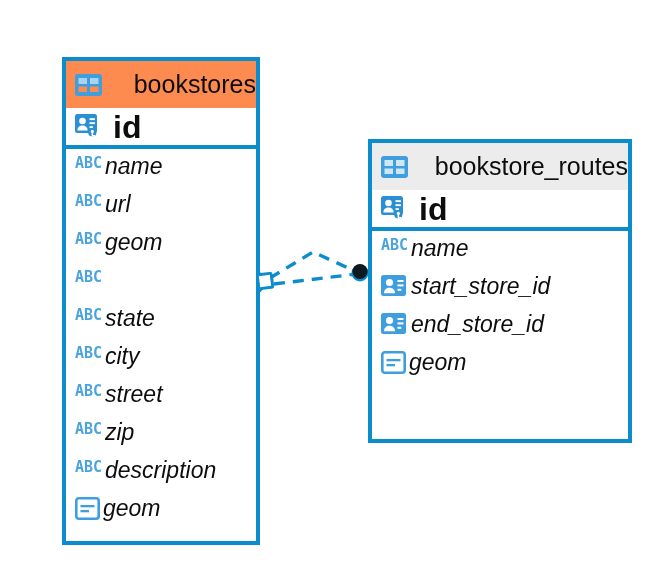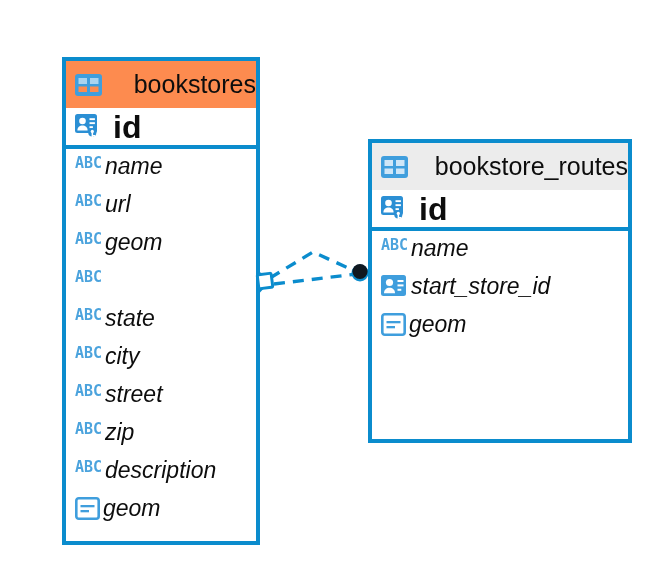--- a/index.html
+++ b/index.html
@@ -280,20 +280,31 @@
           <rect x="0" y="0" width="25" height="21" rx="2.5" fill="#3f9edd"></rect>
           <circle cx="8.5" cy="7.5" r="3.6" fill="#ffffff"></circle>
           <path d="M3.0 18.2c0-3.4 2.5-5.4 5.5-5.4s5.5 2.0 5.5 5.4z" fill="#ffffff"></path>
           <rect x="16.5" y="5.0" width="6.0" height="2.0" fill="#ffffff"></rect>
           <rect x="16.5" y="9.4" width="6.0" height="2.0" fill="#ffffff"></rect>
           <rect x="16.5" y="13.8" width="3.8" height="2.0" fill="#ffffff"></rect>
         </svg>
         <span class="field-label">start_store_id</span>
       </div>
 
+      <div class="field-row">
+        <svg class="icon icon-fk" viewBox="0 0 27 22">
+          <rect x="0" y="0" width="25" height="21" rx="2.5" fill="#3f9edd"></rect>
+          <circle cx="8.5" cy="7.5" r="3.6" fill="#ffffff"></circle>
+          <path d="M3.0 18.2c0-3.4 2.5-5.4 5.5-5.4s5.5 2.0 5.5 5.4z" fill="#ffffff"></path>
+          <rect x="16.5" y="5.0" width="6.0" height="2.0" fill="#ffffff"></rect>
+          <rect x="16.5" y="9.4" width="6.0" height="2.0" fill="#ffffff"></rect>
+          <rect x="16.5" y="13.8" width="3.8" height="2.0" fill="#ffffff"></rect>
+        </svg>
+        <span class="field-label">end_store_id</span>
+      </div>
 
       <div class="field-row">
         <svg class="icon icon-geom" viewBox="0 0 25 23">
           <rect x="1.3" y="1.3" width="22.4" height="20.4" rx="2.5" fill="#ffffff" stroke="#3f9edd" stroke-width="2.6"></rect>
           <rect x="5.5" y="8.0" width="14" height="2.3" fill="#3f9edd"></rect>
           <rect x="5.5" y="13.0" width="8.5" height="2.3" fill="#3f9edd"></rect>
         </svg>
         <span class="field-label">geom</span>
       </div>
 

